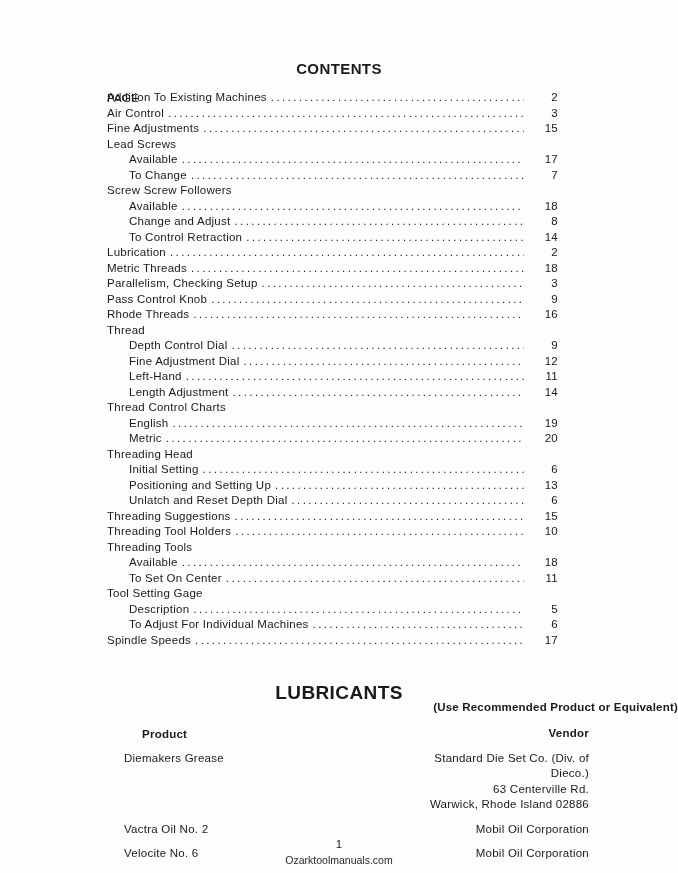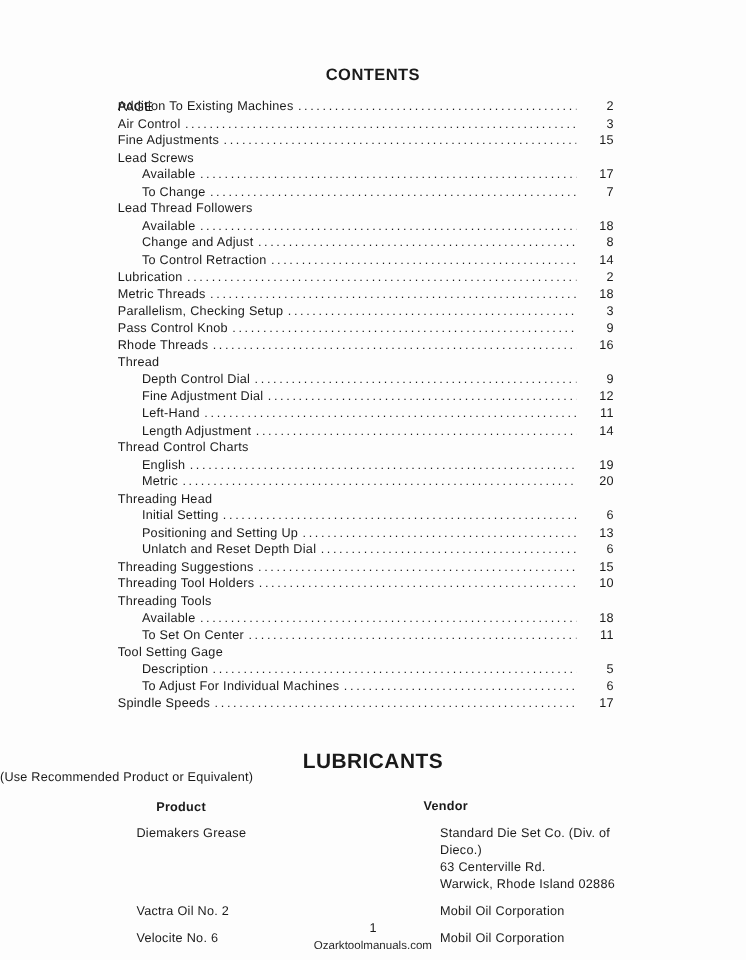--- a/index.html
+++ b/index.html
@@ -48,32 +48,32 @@
   }
   .toc-page { flex: 0 0 34px; width: 34px; text-align: right; }
 
   .lub-title {
     position: absolute; top: 682px; left: 0; width: 678px;
     text-align: center;
     font-size: 19px; font-weight: 700; letter-spacing: 0.4px;
   }
   .lub-subtitle {
     position: absolute; top: 701px; left: 0; width: 678px;
-    text-align: left;
-    font-size: 11.5px; letter-spacing: 0.2px;
+    text-align: right;
+    font-size: 11.5px; letter-spacing: 0.2px; font-weight: bold;
   }
   .lub-table {
     position: absolute; top: 727px; left: 124px; width: 465px;
     font-size: 11.5px; letter-spacing: 0.25px;
   }
   .lub-header-row { display: flex; font-weight: 700; margin-bottom: 8px; }
   .lub-row { display: flex; margin-bottom: 9px; gap: 36px; }
   .lub-col-product { flex: 0 0 240px; width: 240px; }
   .lub-header-row .lub-col-product { padding-left: 18px; }
-  .lub-col-vendor { flex: 1 1 auto; }
+  .lub-col-vendor { flex: 1 1 auto; text-align: right; }
   .lub-header-row .lub-col-vendor { padding-left: 21px; }
   .lub-vendor-line { line-height: 15.5px; }
   .lub-col-product { line-height: 15.5px; }
 
   .footer-page-number {
     position: absolute; top: 838px; left: 0; width: 678px;
     text-align: center; font-size: 11.5px;
   }
   .footer-website {
     position: absolute; top: 854px; left: 0; width: 678px;
@@ -112,21 +112,21 @@
         <span class="toc-label">Available</span>
         <span class="toc-dots"></span>
         <span class="toc-page">17</span>
       </div>
       <div class="toc-row level1">
         <span class="toc-label">To Change</span>
         <span class="toc-dots"></span>
         <span class="toc-page">7</span>
       </div>
       <div class="toc-row">
-        <span class="toc-label">Lead Thread Followers</span>
+        <span class="toc-label">Screw Screw Followers</span>
       </div>
       <div class="toc-row level1">
         <span class="toc-label">Available</span>
         <span class="toc-dots"></span>
         <span class="toc-page">18</span>
       </div>
       <div class="toc-row level1">
         <span class="toc-label">Change and Adjust</span>
         <span class="toc-dots"></span>
         <span class="toc-page">8</span>

